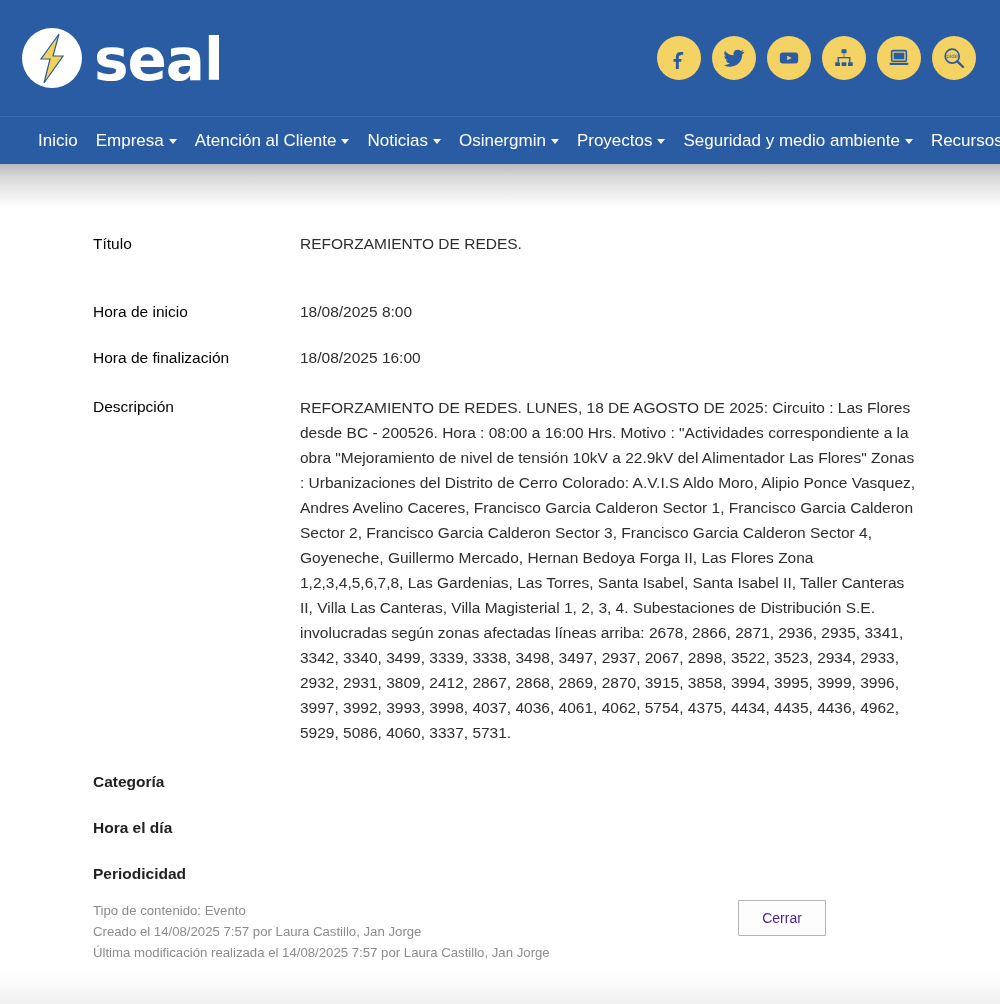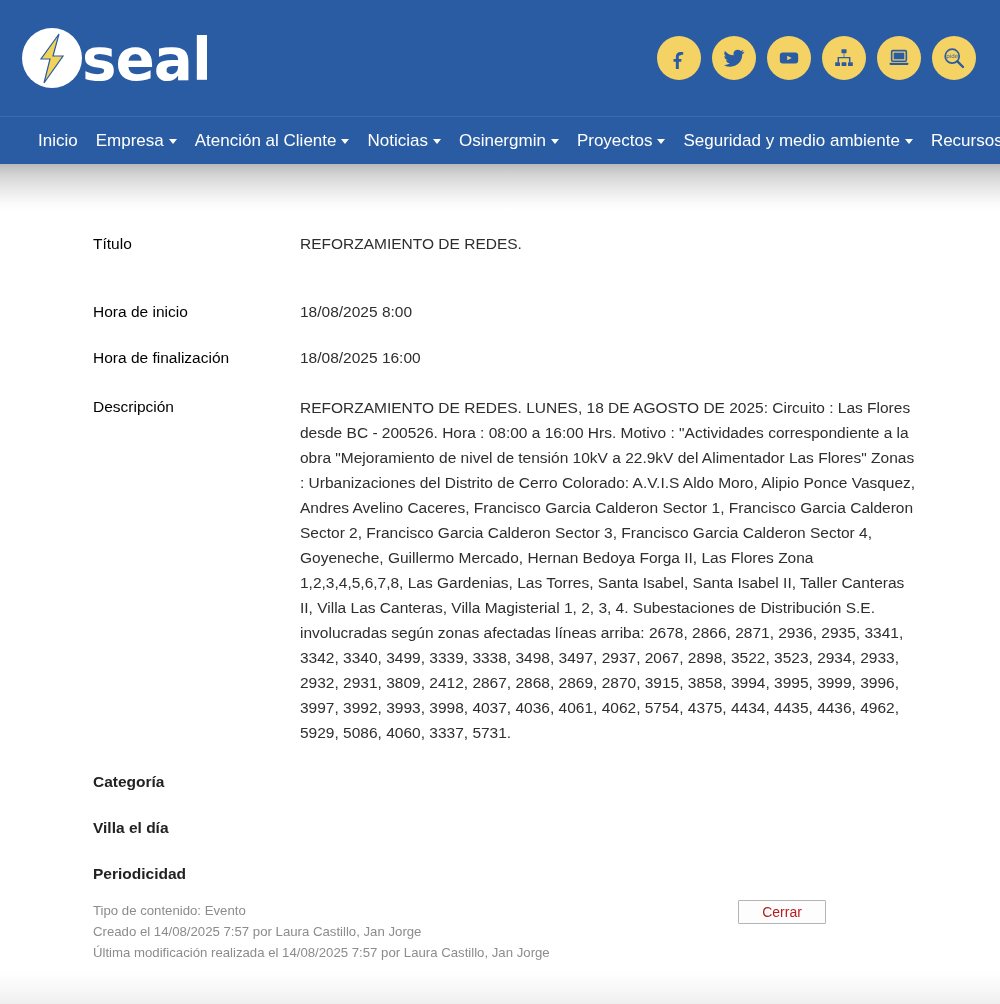--- a/index.html
+++ b/index.html
@@ -19,20 +19,21 @@
     height: 116px;
     background: #2a5ca4;
     display: flex;
     align-items: center;
     justify-content: space-between;
     padding: 0 24px 0 22px;
   }
   .brand {
     display: flex;
     align-items: center;
+    gap: 12px;
   }
   .brand-mark {
     width: 60px; height: 60px;
     border-radius: 50%;
     background: #ffffff;
     position: relative;
     flex: 0 0 auto;
     display: flex; align-items: center; justify-content: center;
     overflow: hidden;
   }
@@ -157,24 +158,24 @@
   .meta-line {
     color: #8c8c8c;
     font-size: 13.2px;
     line-height: 21px;
   }
   .close-btn {
     position: absolute;
     right: 174px;
     top: 14px;
     width: 88px;
-    height: 24px;
+    height: 36px;
     background: #fdfdfd;
     border: 1px solid #b4b4b4;
-    color: #b91c1c;
+    color: #4c1d95;
     font-size: 14px;
     font-family: "Liberation Sans", sans-serif;
     cursor: pointer;
     border-radius: 1px;
   }
   .bottom-fade {
     position: absolute;
     left: 0; bottom: 0;
     width: 1000px;
     height: 34px;
@@ -300,21 +301,21 @@
 
   <div class="field-row">
     <div class="field-label">Descripción</div>
     <div class="desc-text">REFORZAMIENTO DE REDES. LUNES, 18 DE AGOSTO DE 2025: Circuito : Las Flores desde BC - 200526. Hora : 08:00 a 16:00 Hrs. Motivo : "Actividades correspondiente a la obra "Mejoramiento de nivel de tensión 10kV a 22.9kV del Alimentador Las Flores" Zonas : Urbanizaciones del Distrito de Cerro Colorado: A.V.I.S Aldo Moro, Alipio Ponce Vasquez, Andres Avelino Caceres, Francisco Garcia Calderon Sector 1, Francisco Garcia Calderon Sector 2, Francisco Garcia Calderon Sector 3, Francisco Garcia Calderon Sector 4, Goyeneche, Guillermo Mercado, Hernan Bedoya Forga II, Las Flores Zona 1,2,3,4,5,6,7,8, Las Gardenias, Las Torres, Santa Isabel, Santa Isabel II, Taller Canteras II, Villa Las Canteras, Villa Magisterial 1, 2, 3, 4. Subestaciones de Distribución S.E. involucradas según zonas afectadas líneas arriba: 2678, 2866, 2871, 2936, 2935, 3341, 3342, 3340, 3499, 3339, 3338, 3498, 3497, 2937, 2067, 2898, 3522, 3523, 2934, 2933, 2932, 2931, 3809, 2412, 2867, 2868, 2869, 2870, 3915, 3858, 3994, 3995, 3999, 3996, 3997, 3992, 3993, 3998, 4037, 4036, 4061, 4062, 5754, 4375, 4434, 4435, 4436, 4962, 5929, 5086, 4060, 3337, 5731.</div>
   </div>
   <div class="spacer-16"></div>
 
   <div class="plain-label">Categoría</div>
   <div class="spacer-12"></div>
 
-  <div class="plain-label">Villa el día</div>
+  <div class="plain-label">Hora el día</div>
   <div class="spacer-12"></div>
 
   <div class="plain-label">Periodicidad</div>
 
   <div class="meta-area">
     <div class="meta-line">Tipo de contenido: Evento</div>
     <div class="meta-line">Creado el 14/08/2025 7:57 por Laura Castillo, Jan Jorge</div>
     <div class="meta-line">Última modificación realizada el 14/08/2025 7:57 por Laura Castillo, Jan Jorge</div>
     <button class="close-btn">Cerrar</button>
   </div>

